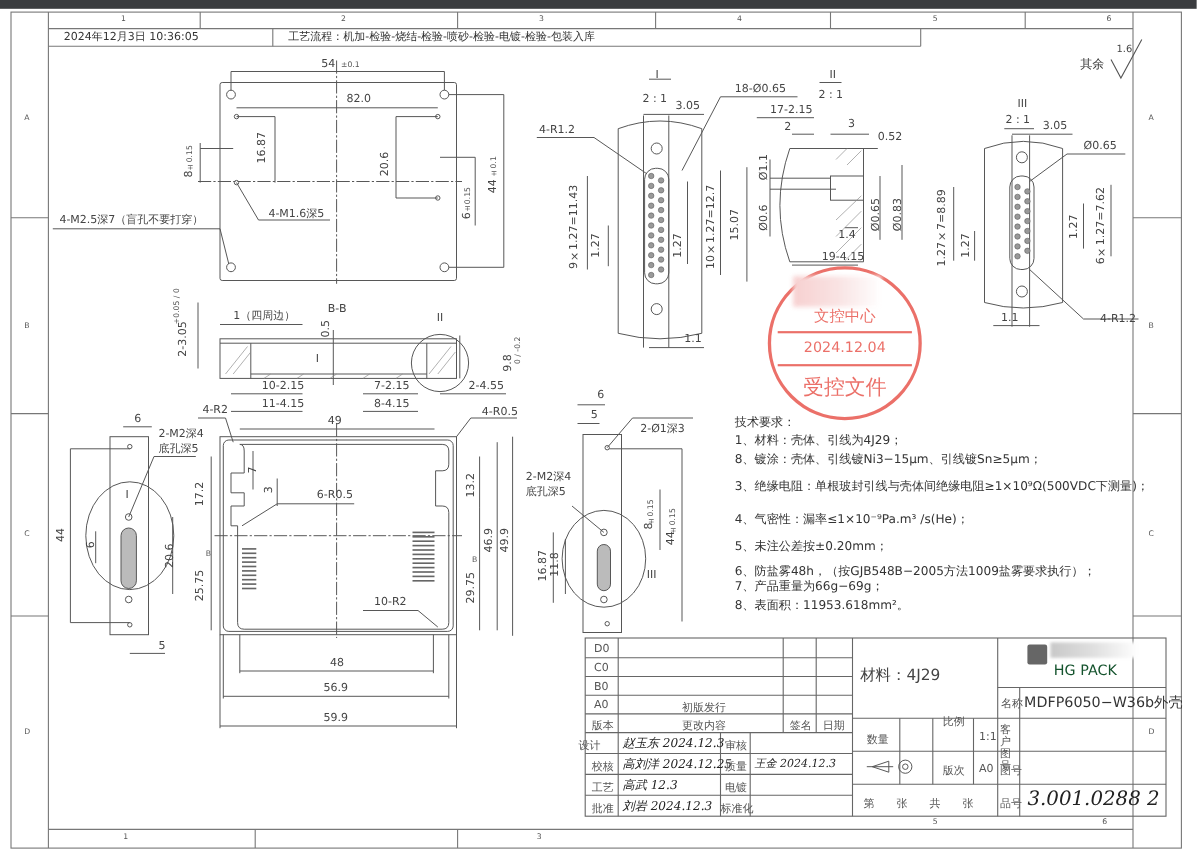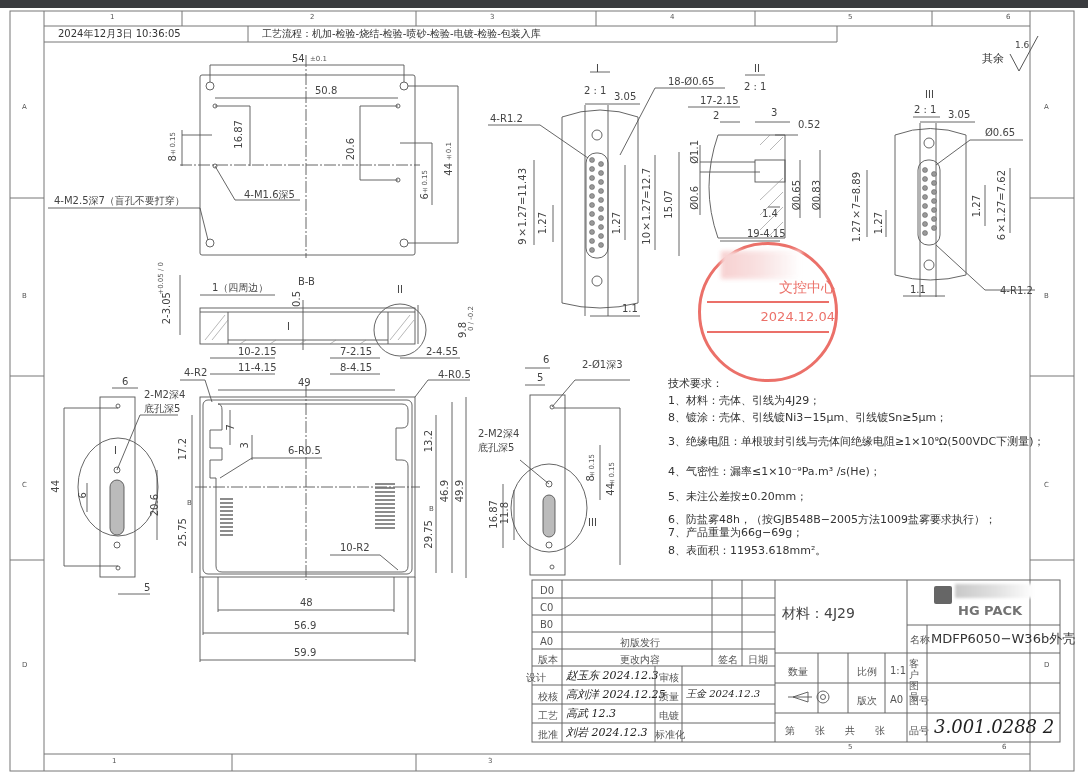--- a/index.html
+++ b/index.html
@@ -10,21 +10,21 @@
   .t { position:absolute; font-size:10px; color:#444; white-space:nowrap; line-height:1; }
   .tsm { font-size:7px; color:#555; }
   .tcn { font-size:10px; color:#333; }
   .vert { writing-mode:vertical-rl; transform:rotate(180deg); }
   svg { position:absolute; left:0; top:0; }
   .tb-cell { position:absolute; font-size:10px; color:#555; white-space:nowrap; }
   .hand { font-family:"DejaVu Serif", serif; font-style:italic; color:#222; }
   .req { position:absolute; left:668px; font-size:11px; color:#333; white-space:nowrap; }
   .stamp { position:absolute; left:698px; top:242px; width:140px; height:140px; border:3px solid #e8584f; border-radius:50%; box-sizing:border-box; opacity:.85; }
   .stamp .band { position:absolute; left:6px; right:6px; height:2px; background:#e8584f; }
-  .stamp-t { position:absolute; width:100%; text-align:right; color:#e8584f; white-space:nowrap; }
+  .stamp-t { position:absolute; width:100%; text-align:center; color:#e8584f; white-space:nowrap; }
   .blur { position:absolute; background:linear-gradient(90deg,#f6c9c9,#f8dede,#fff); filter:blur(2px); }
 </style>
 </head>
 <body>
 
 <div class="topbar"></div>
 
 <svg width="1088" height="784">
   <g stroke="#777" stroke-width="1" fill="none">
     <rect x="10" y="11" width="1064" height="760"></rect>
@@ -380,21 +380,21 @@
 
 <span class="t tcn" style="left:58px;top:29px;font-size:10px">2024年12月3日 10:36:05</span>
 <span class="t tcn" style="left:262px;top:29px;font-size:10px">工艺流程：机加-检验-烧结-检验-喷砂-检验-电镀-检验-包装入库</span>
 
 <span class="t tcn" style="left:982px;top:53px;font-size:11px">其余</span>
 <span class="t" style="left:1015px;top:41px;font-size:9px">1.6</span>
 
 <div>
   <span class="t" style="left:292px;top:54px">54</span>
   <span class="t tsm" style="left:310px;top:56px">±0.1</span>
-  <span class="t" style="left:315px;top:86px">50.8</span>
+  <span class="t" style="left:315px;top:86px">82.0</span>
   <span class="t vert" style="left:234px;top:120px">16.87</span>
   <span class="t vert" style="left:346px;top:138px">20.6</span>
   <span class="t vert" style="left:168px;top:155px">8</span>
   <span class="t tsm vert" style="left:170px;top:132px">±0.15</span>
   <span class="t vert" style="left:420px;top:193px">6</span>
   <span class="t tsm vert" style="left:422px;top:170px">±0.15</span>
   <span class="t vert" style="left:444px;top:163px">44</span>
   <span class="t tsm vert" style="left:446px;top:142px">±0.1</span>
   <span class="t" style="left:244px;top:190px">4-M1.6深5</span>
   <span class="t" style="left:54px;top:196px">4-M2.5深7（盲孔不要打穿）</span>
@@ -445,21 +445,21 @@
   <span class="t vert" style="left:150px;top:494px">20.6</span>
   <span class="t" style="left:144px;top:583px">5</span>
   <span class="t" style="left:144px;top:390px">2-M2深4</span>
   <span class="t" style="left:144px;top:404px">底孔深5</span>
   <span class="t" style="left:114px;top:446px">I</span>
 </div>
 
 <div>
   <span class="t" style="left:543px;top:355px">6</span>
   <span class="t" style="left:537px;top:373px">5</span>
-  <span class="t" style="left:582px;top:360px">2-Ø1深3</span>
+  <span class="t" style="left:582px;top:386px">2-Ø1深3</span>
   <span class="t" style="left:478px;top:429px">2-M2深4</span>
   <span class="t" style="left:478px;top:443px">底孔深5</span>
   <span class="t vert" style="left:586px;top:475px">8</span>
   <span class="t tsm vert" style="left:589px;top:454px">±0.15</span>
   <span class="t vert" style="left:606px;top:483px">44</span>
   <span class="t tsm vert" style="left:609px;top:462px">±0.15</span>
   <span class="t vert" style="left:489px;top:500px">16.87</span>
   <span class="t vert" style="left:500px;top:502px">11.8</span>
   <span class="t" style="left:588px;top:518px">III</span>
 </div>
@@ -505,20 +505,21 @@
   <span class="t" style="left:910px;top:285px">1.1</span>
   <span class="t" style="left:1000px;top:286px">4-R1.2</span>
 </div>
 
 <div class="stamp">
   <div class="blur" style="left:20px;top:6px;width:80px;height:28px;"></div>
   <div class="stamp-t" style="top:34px;font-size:14px;">文控中心</div>
   <div class="band" style="top:56px;"></div>
   <div class="stamp-t" style="top:64px;font-size:13px;">2024.12.04</div>
   <div class="band" style="top:86px;"></div>
+  <div class="stamp-t" style="top:94px;font-size:19px;">受控文件</div>
 </div>
 
 <div>
   <span class="req" style="top:376px">技术要求：</span>
   <span class="req" style="top:393px">1、材料：壳体、引线为4J29；</span>
   <span class="req" style="top:410px">8、镀涂：壳体、引线镀Ni3−15μm、引线镀Sn≥5μm；</span>
   <span class="req" style="top:434px">3、绝缘电阻：单根玻封引线与壳体间绝缘电阻≥1×10⁹Ω(500VDC下测量)；</span>
   <span class="req" style="top:464px">4、气密性：漏率≤1×10⁻⁹Pa.m³ /s(He)；</span>
   <span class="req" style="top:489px">5、未注公差按±0.20mm；</span>
   <span class="req" style="top:512px">6、防盐雾48h，（按GJB548B−2005方法1009盐雾要求执行）；</span>
@@ -548,27 +549,27 @@
   <span class="tb-cell hand" style="left:566px;top:706px;font-size:11px">高武 12.3</span>
   <span class="tb-cell" style="left:659px;top:709px">电镀</span>
   <span class="tb-cell" style="left:538px;top:728px">批准</span>
   <span class="tb-cell hand" style="left:566px;top:725px;font-size:11px">刘岩 2024.12.3</span>
   <span class="tb-cell" style="left:655px;top:728px">标准化</span>
 
   <span class="tb-cell" style="left:782px;top:605px;font-size:14px;color:#444">材料：4J29</span>
 
   <div class="abs" style="left:934px;top:586px;width:18px;height:18px;background:#666;border-radius:2px"></div>
   <div class="abs" style="left:955px;top:584px;width:80px;height:14px;background:linear-gradient(90deg,#c8c8c8,#e0e0e0,#fff);filter:blur(1.5px)"></div>
-  <span class="tb-cell" style="left:958px;top:603px;font-size:13px;font-weight:bold;color:#737373">HG PACK</span>
+  <span class="tb-cell" style="left:958px;top:603px;font-size:13px;font-weight:normal;color:#14532d">HG PACK</span>
 
   <span class="tb-cell" style="left:910px;top:633px">名称</span>
   <span class="tb-cell" style="left:931px;top:630px;font-size:13px;color:#333">MDFP6050−W36b外壳</span>
 
   <span class="tb-cell" style="left:788px;top:665px">数量</span>
-  <span class="tb-cell" style="left:857px;top:665px">比例</span>
+  <span class="tb-cell" style="left:857px;top:649px">比例</span>
   <span class="tb-cell" style="left:890px;top:665px">1:1</span>
   <span class="tb-cell" style="left:909px;top:658px;width:16px;white-space:normal;line-height:11px">客户图号</span>
   <span class="tb-cell" style="left:857px;top:694px">版次</span>
   <span class="tb-cell" style="left:890px;top:694px">A0</span>
   <span class="tb-cell" style="left:909px;top:694px">图号</span>
   <span class="tb-cell" style="left:785px;top:724px">第　　张　　共　　张</span>
   <span class="tb-cell" style="left:909px;top:724px">品号</span>
   <span class="tb-cell hand" style="left:934px;top:716px;font-size:18px">3.001.0288 2</span>
 </div>
 

